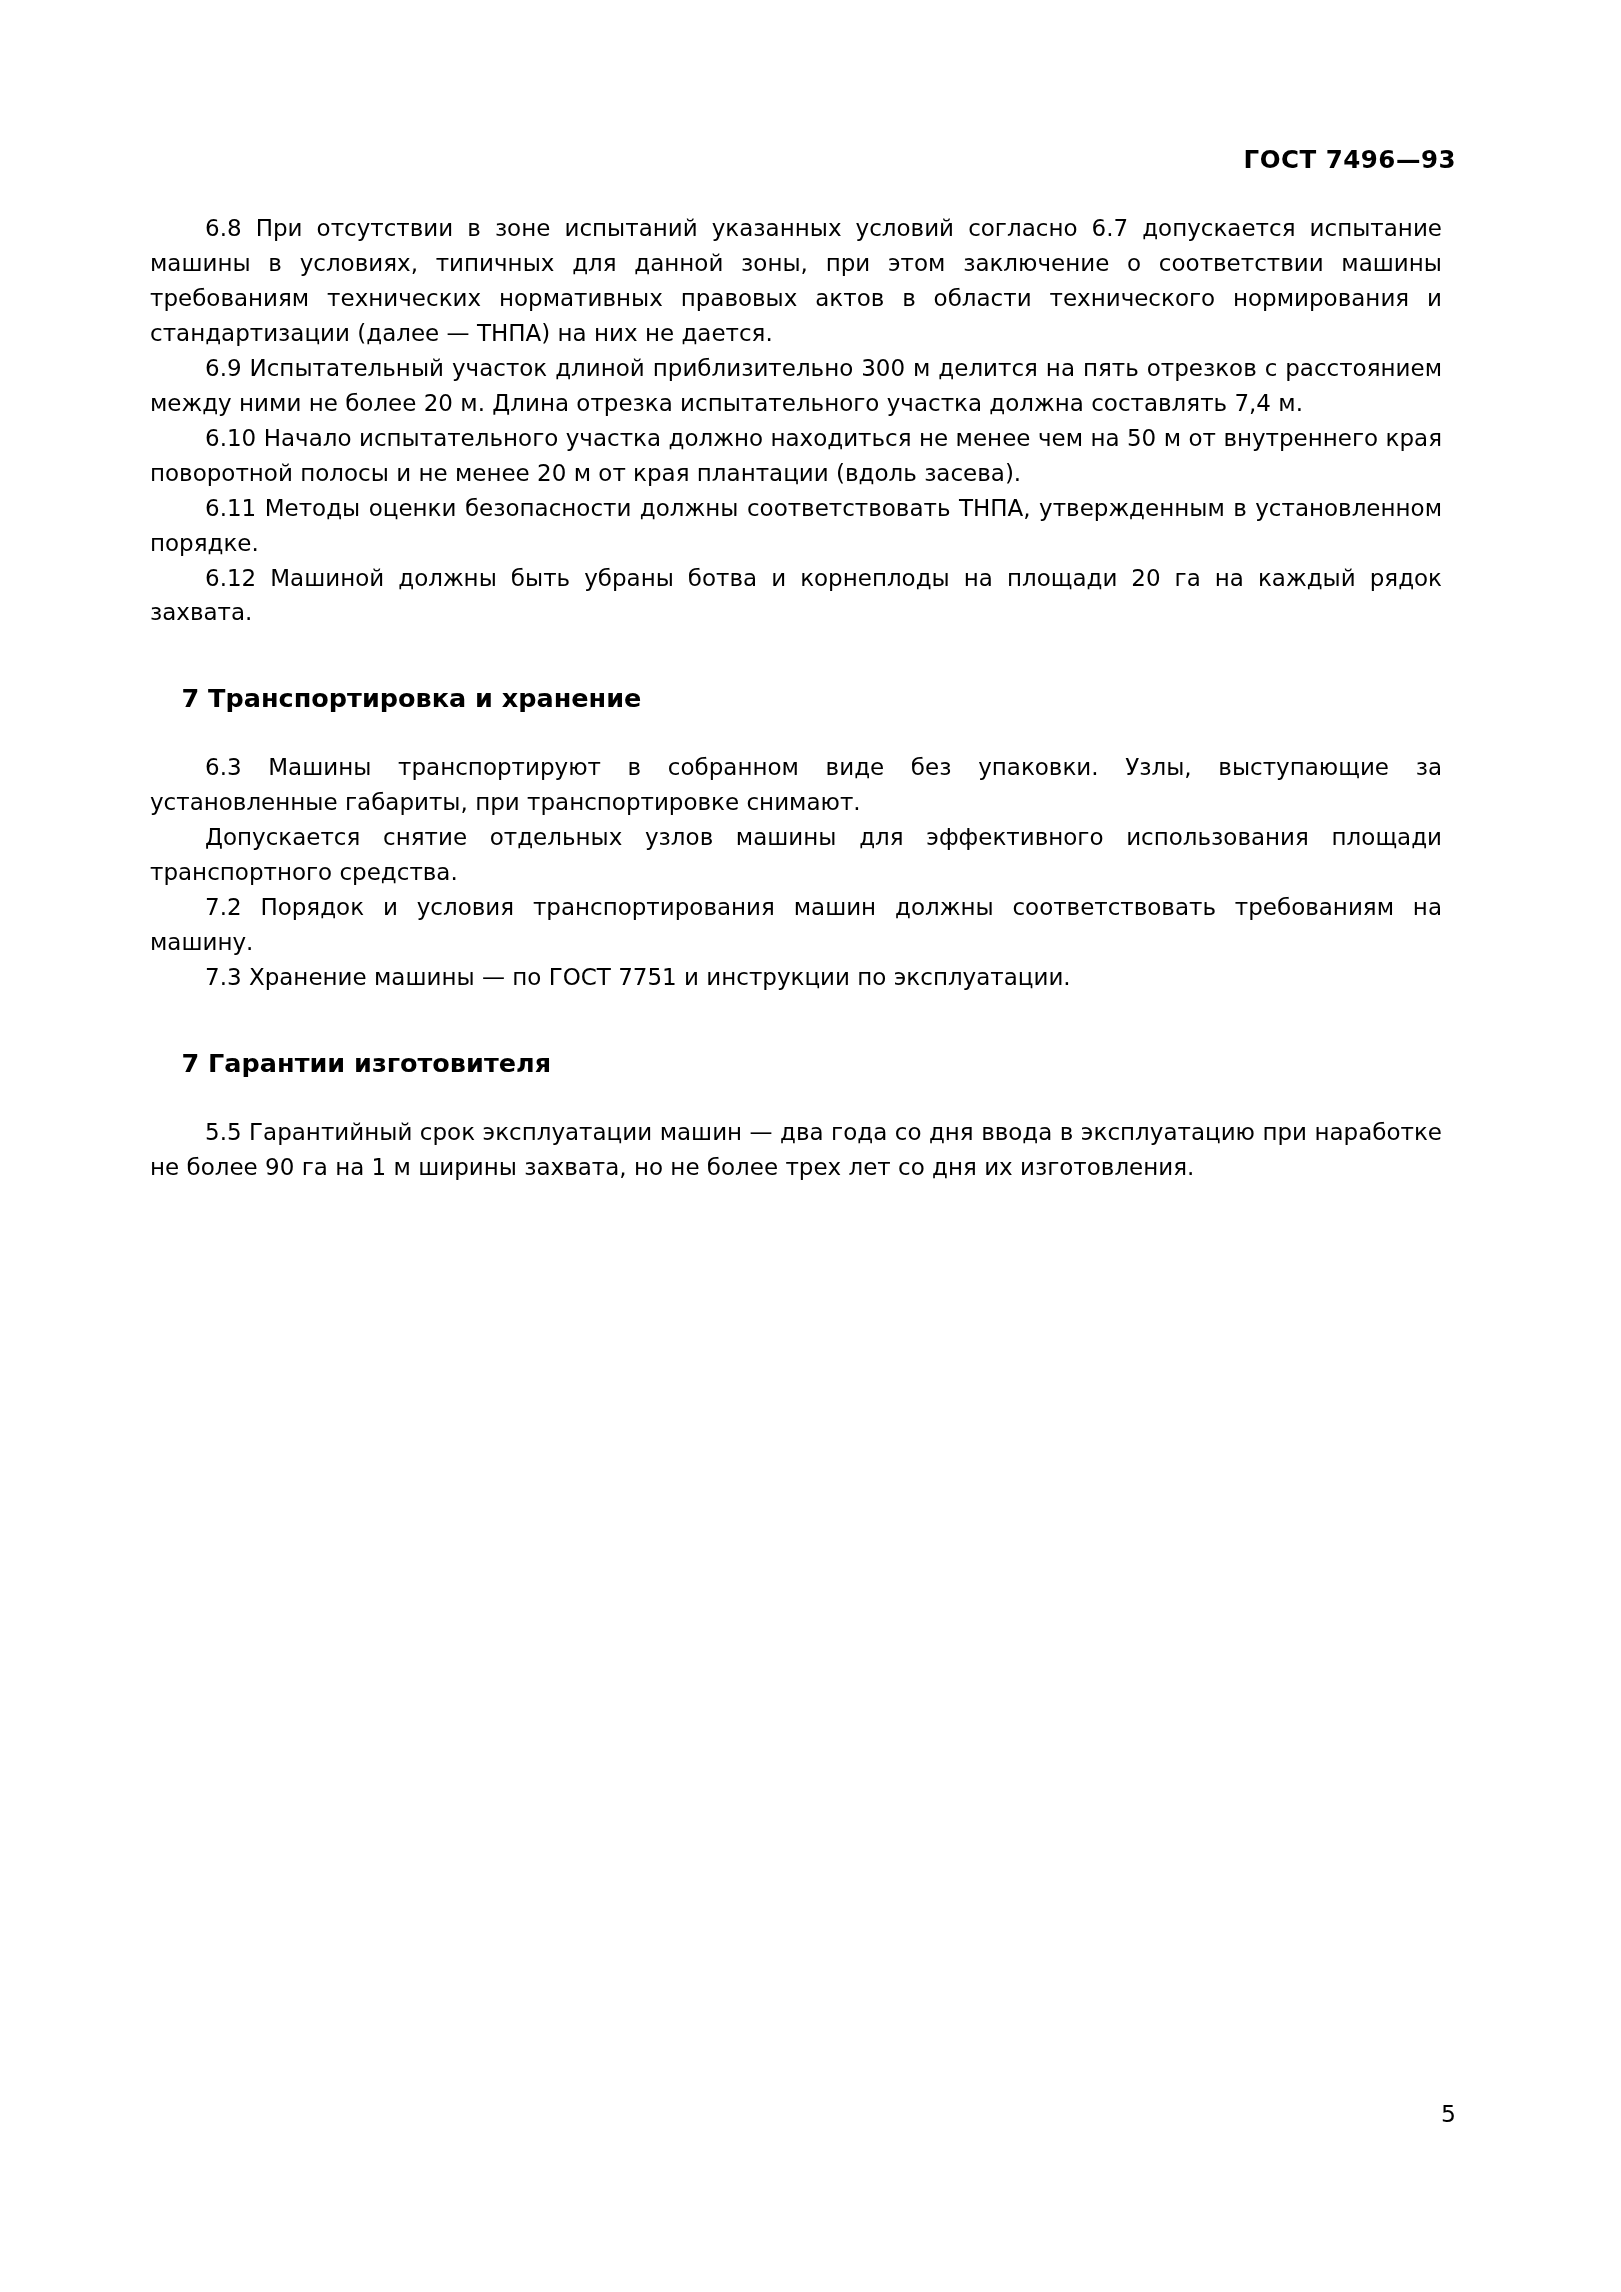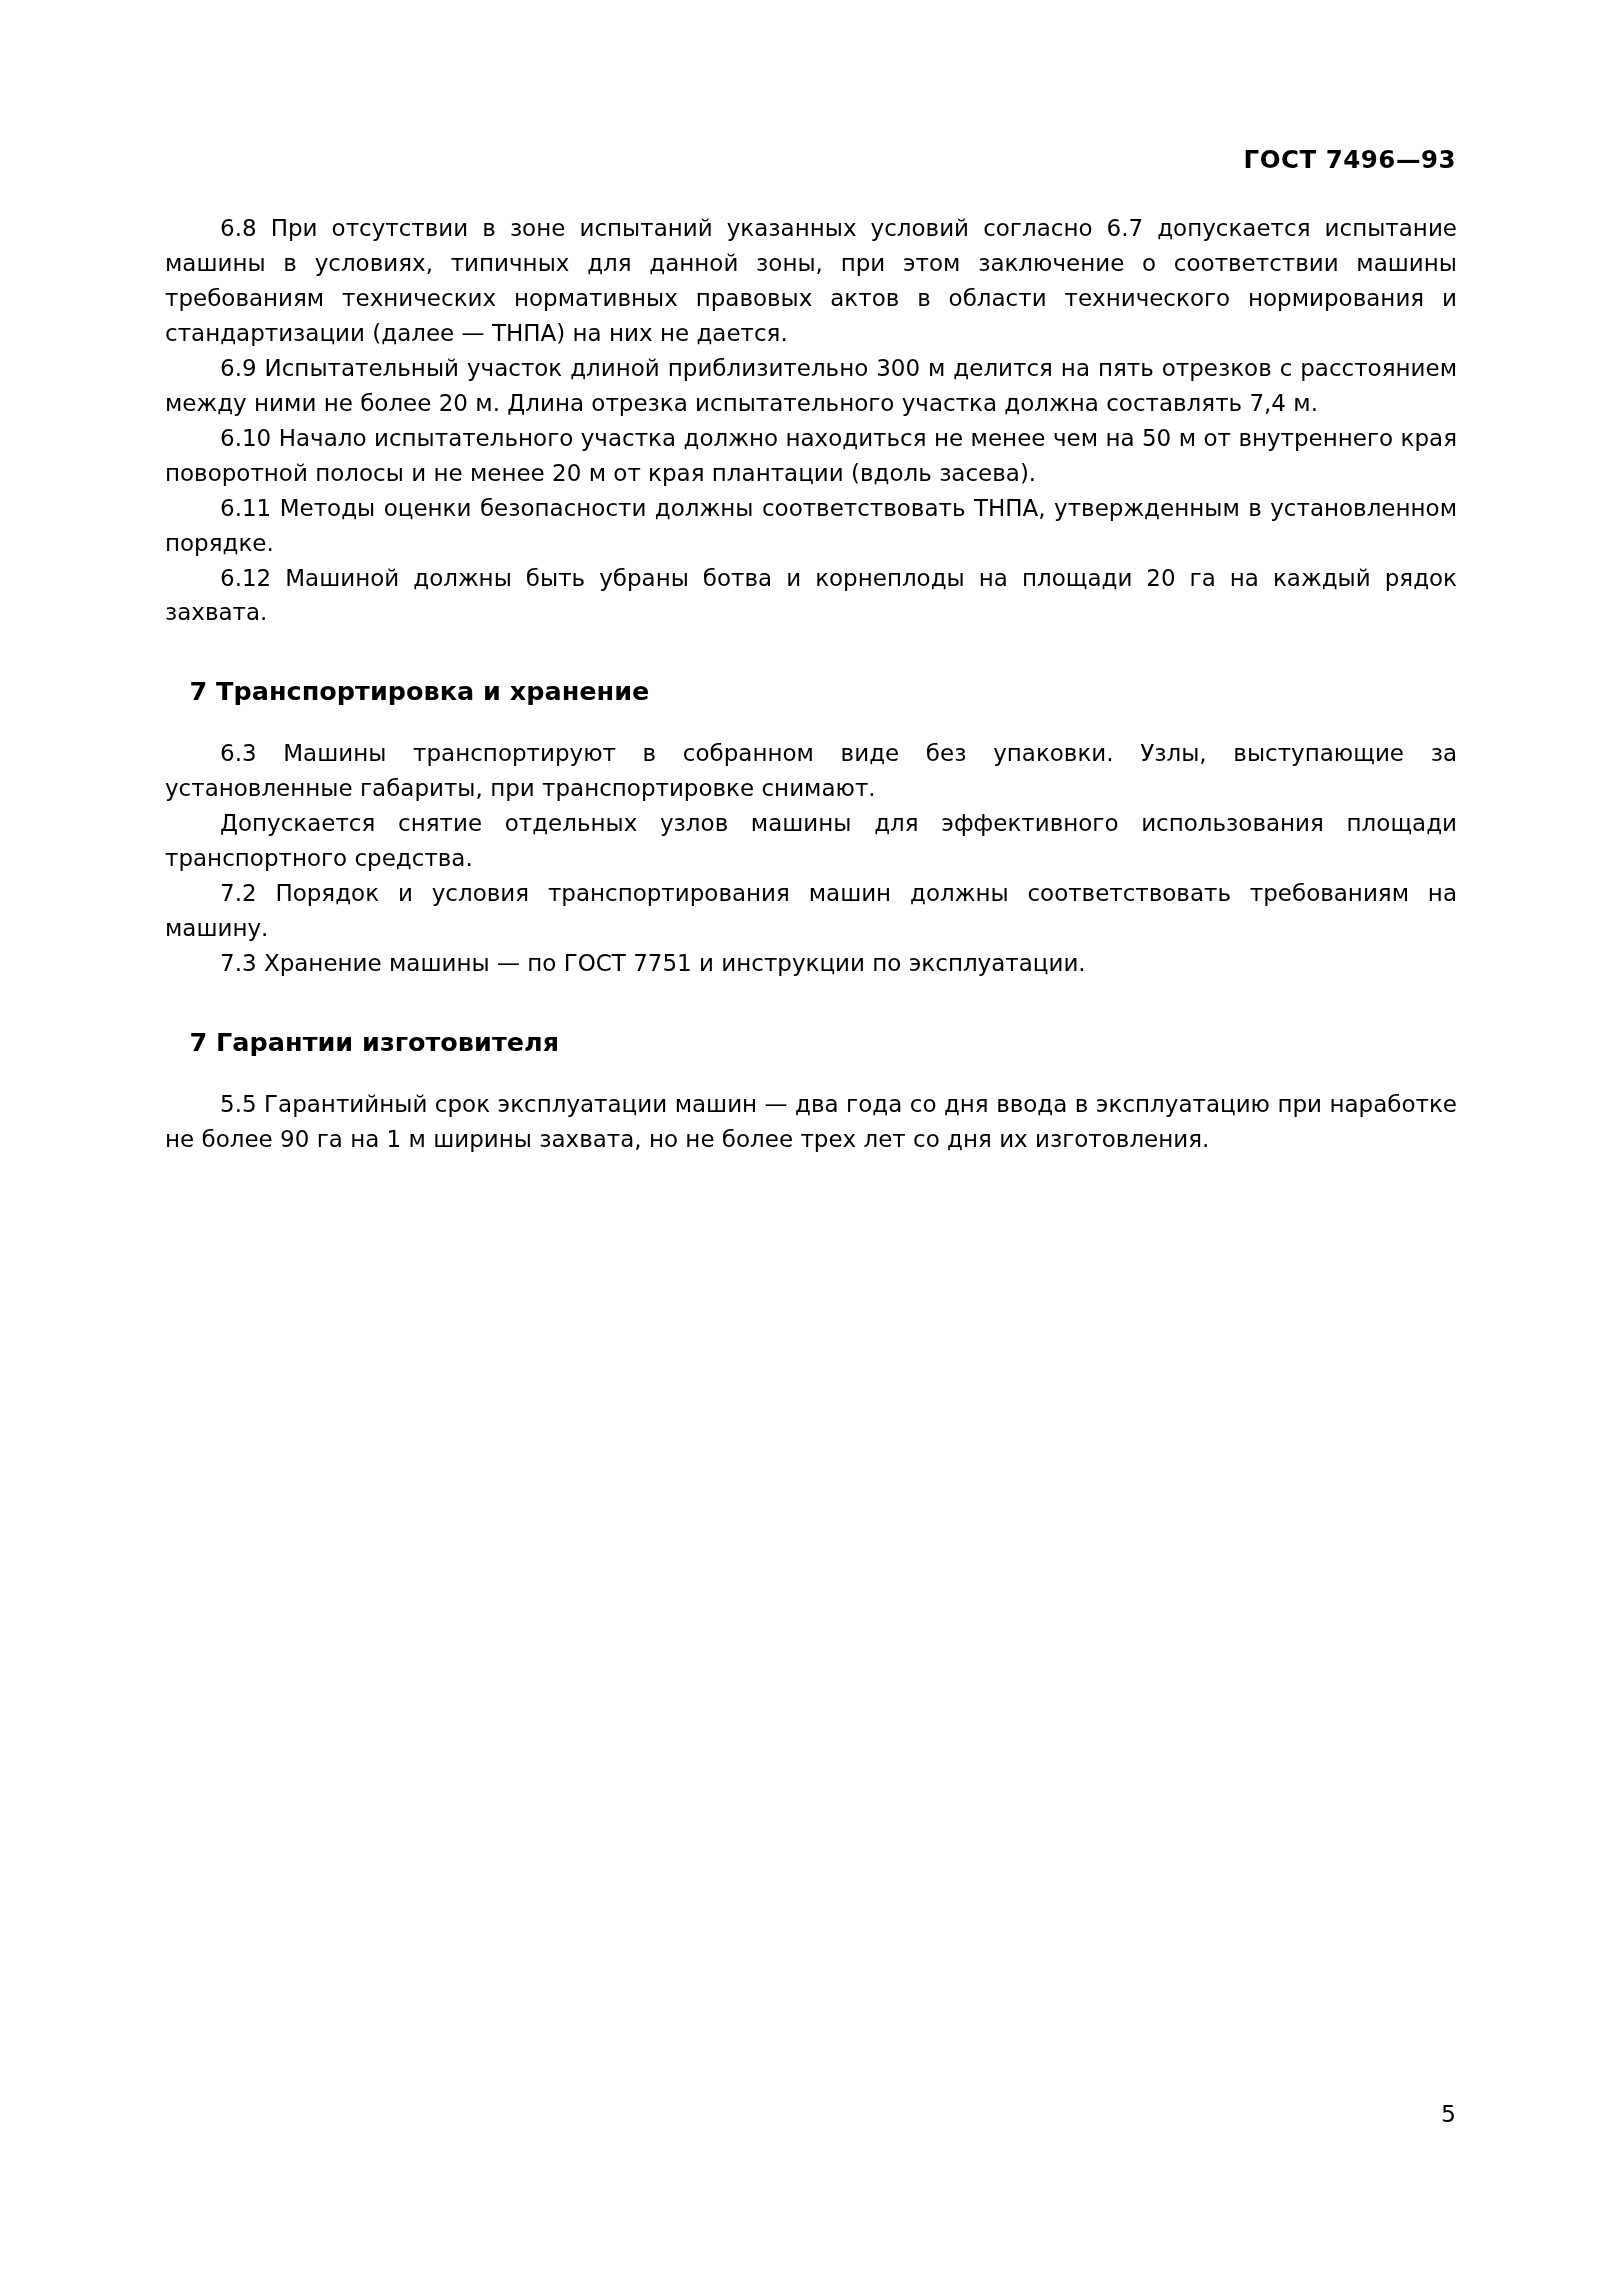--- a/index.html
+++ b/index.html
@@ -25,33 +25,33 @@
     top: 145px;
     right: 165px;
     font-size: 24.5px;
     font-weight: bold;
     letter-spacing: 0.5px;
     white-space: nowrap;
   }
   .content {
     position: absolute;
     top: 211px;
-    left: 165px;
+    left: 150px;
     width: 1292px;
   }
   p.para {
     margin: 0;
     font-size: 23px;
     line-height: 1.52;
     text-align: justify;
     text-indent: 55px;
     hyphens: manual;
   }
   h2.section {
-    margin: 1px;
+    margin: 8px;
     font-size: 25.5px;
     font-weight: bold;
     text-indent: 0;
     padding-left: 23.5px;
   }
   .sp-before-section { height: 45px; }
   .sp-after-section { height: 29px; }
   .footer-page {
     position: absolute;
     bottom: 165px;

